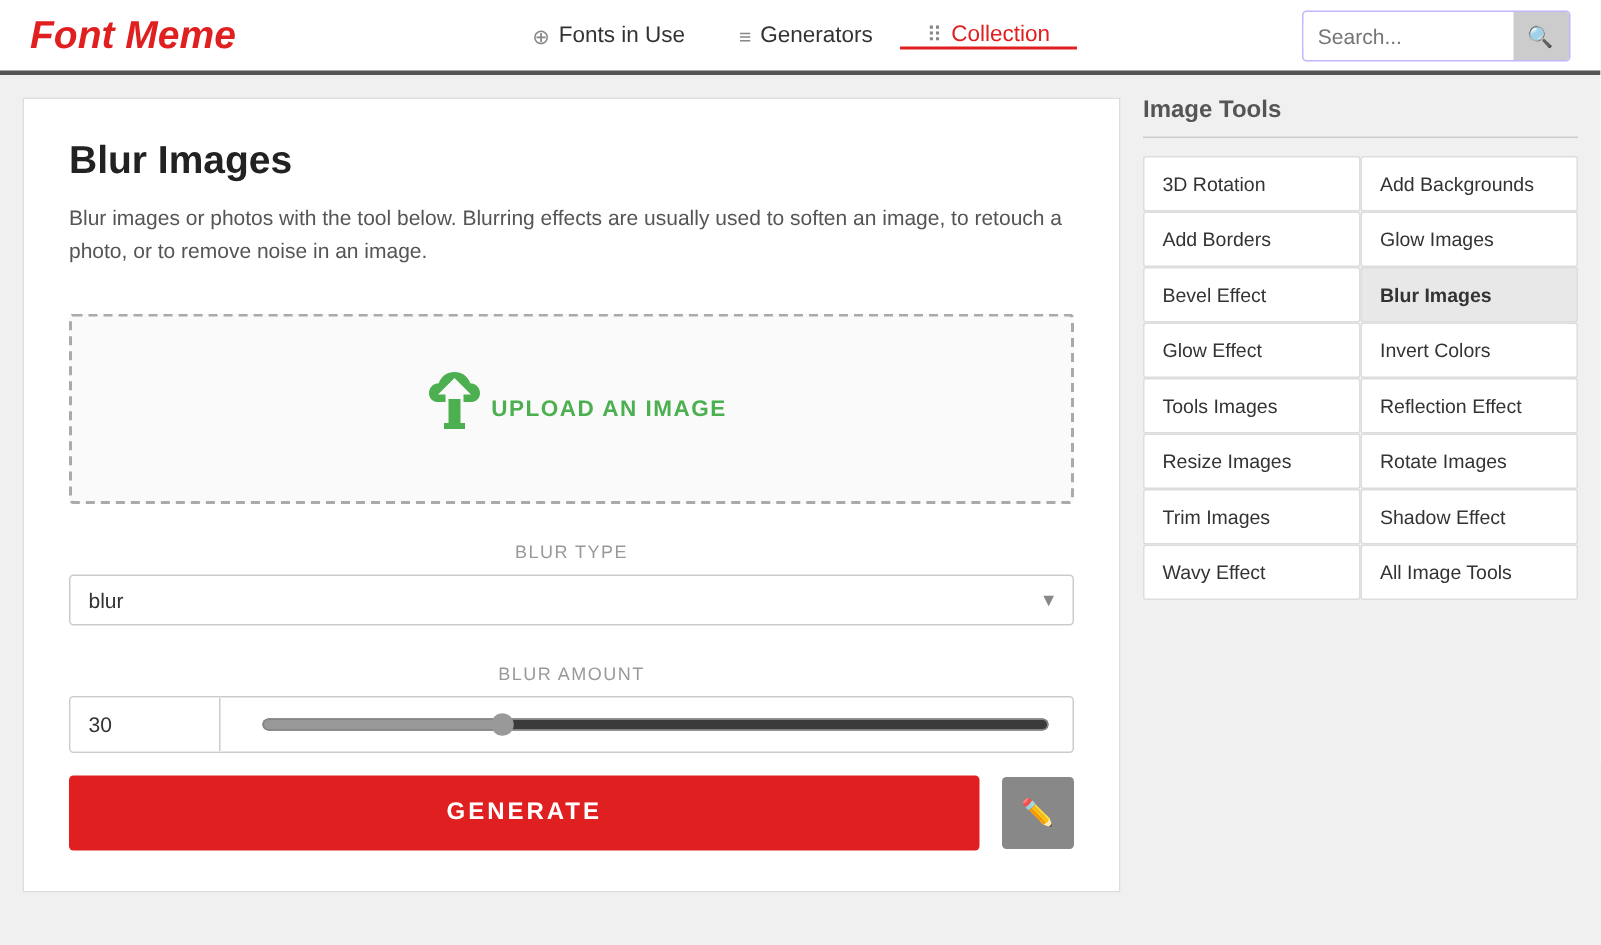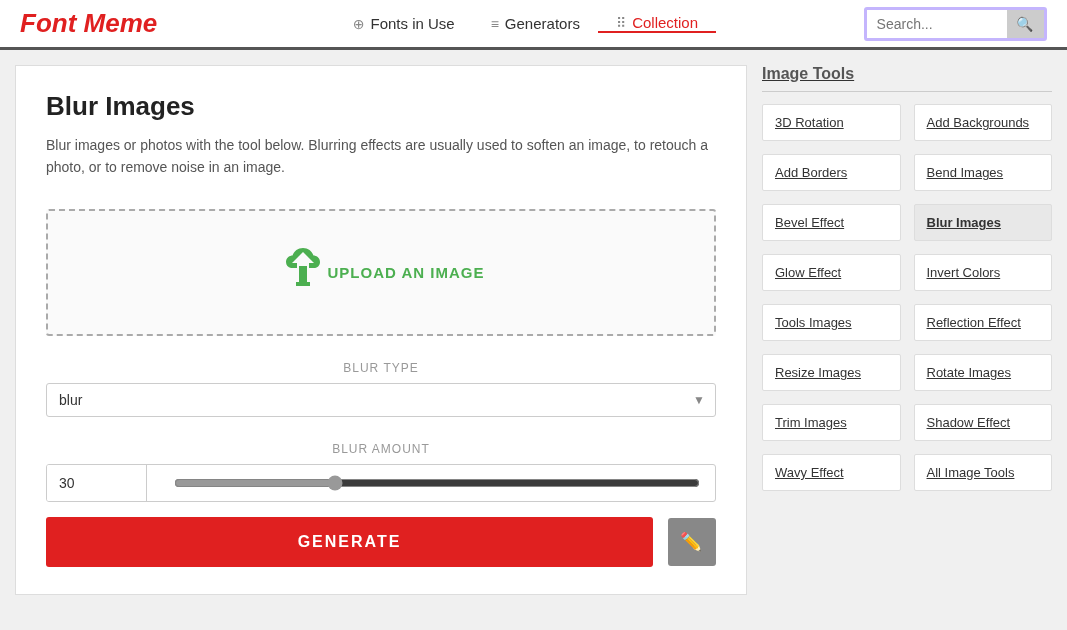--- a/index.html
+++ b/index.html
@@ -39,21 +39,21 @@
       color: #333;
       font-size: 15px;
       cursor: pointer;
       white-space: nowrap;
     }
     .nav-item .nav-icon { color: #888; font-size: 14px; }
     .nav-item.active { color: #e02020; border-bottom: 2px solid #e02020; }
     #search-box {
       display: flex;
       align-items: center;
-      border: 3px solid #c4b5fd;
+      border: 1px solid #c4b5fd;
       border-radius: 3px;
       overflow: hidden;
       height: 34px;
       background: #fff;
       justify-content: center;
     }
     #search-input {
       border: none;
       outline: none;
       padding: 0 10px;
@@ -222,34 +222,33 @@
       font-size: 18px;
       display: flex;
       align-items: center;
       justify-content: center;
     }
 
     
     #right-panel {
       width: 290px;
       flex-shrink: 0;
-      text-decoration: underline;
     }
     #image-tools-header {
       font-size: 16px;
       font-weight: bold;
       color: #555;
       border-bottom: 1px solid #ccc;
       padding-bottom: 8px;
       margin-bottom: 12px;
     }
     .tools-grid {
       display: grid;
       grid-template-columns: 1fr 1fr;
-      gap: 13px;
+      gap: 0;
     }
     .tool-item {
       background: #fff;
       border: 1px solid #ddd;
       padding: 10px 12px;
       font-size: 13px;
       color: #333;
       cursor: pointer;
       border-radius: 2px;
       text-align: left;
@@ -332,21 +331,21 @@
   </div>
 
   <div id="right-panel">
     <div id="image-tools-header">Image Tools</div>
     <div class="tools-grid">
 
       <div class="tool-item">3D Rotation</div>
       <div class="tool-item">Add Backgrounds</div>
 
       <div class="tool-item">Add Borders</div>
-      <div class="tool-item">Bend Images</div>
+      <div class="tool-item">Glow Images</div>
 
       <div class="tool-item">Bevel Effect</div>
       <div class="tool-item active">Blur Images</div>
 
       <div class="tool-item">Glow Effect</div>
       <div class="tool-item">Invert Colors</div>
 
       <div class="tool-item">Tools Images</div>
       <div class="tool-item">Reflection Effect</div>
 

